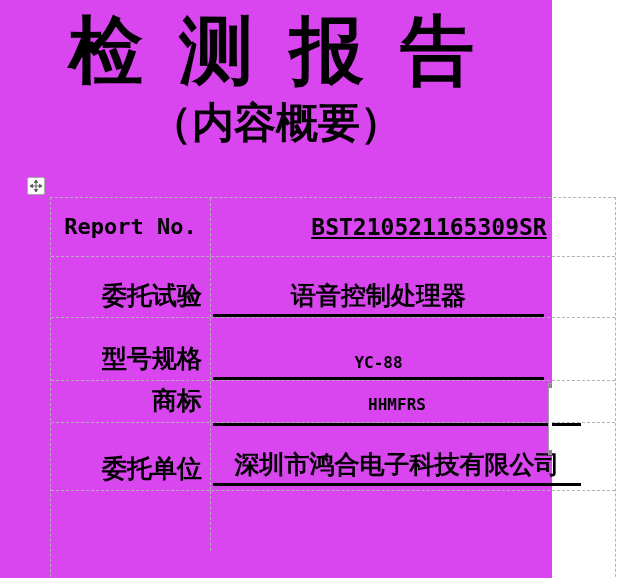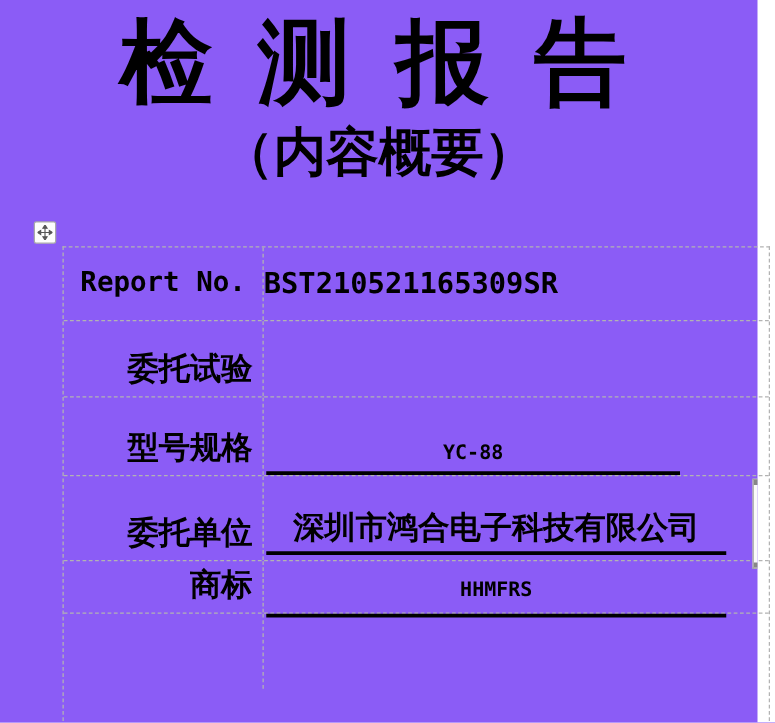--- a/index.html
+++ b/index.html
@@ -1,18 +1,18 @@
 <!DOCTYPE html>
 <html style="--text: #000000; --underline: #000000; --gridline: #b3b3b3; --handle-border: #aaaaaa; --handle-arrow: #555555;"><head>
 <meta charset="utf-8">
 <style>
   * { box-sizing: border-box; margin: 0; padding: 0; }
   html, body { width: 620px; height: 578px; overflow: hidden; }
   body { background: #fff; font-family: "Liberation Serif", serif; color: var(--text, #000); }
-  .page { position: relative; width: 606px; height: 578px; background: #8b5cf6; }
+  .page { position: relative; width: 552px; height: 578px; background: #d946ef; }
 
   .doc-title {
     position: absolute; top: 8px; left: 0; width: 100%;
     text-align: center; font-size: 74px; font-weight: bold;
     letter-spacing: 9px; line-height: 86px; white-space: nowrap;
   }
   .doc-subtitle {
     position: absolute; top: 98px; left: 0; width: 100%;
     text-align: center; font-size: 42px; font-weight: bold; line-height: 50px;
   }
@@ -23,42 +23,42 @@
     display: flex; align-items: center; justify-content: center;
     border-radius: 2px; cursor: move;
   }
   .move-handle svg { display: block; }
 
   .tbl {
     position: absolute; left: 50px; top: 197px; width: 566px; height: 420px;
     border: 1px dashed var(--gridline, #b3b3b3); border-bottom: none;
   }
   .row { display: flex; border-bottom: 1px dashed var(--gridline, #b3b3b3); }
-  .row.r1 { height: 59px; }
+  .row.r1 { height: 59px; gap: 32px; }
   .row.r2 { height: 61px; }
   .row.r3 { height: 63px; }
   .row.r4 { height: 60px; }
   .row.r5 { height: 68px; }
   .row.r6 { height: 42px; }
   .row.r7 { height: 60px; border-bottom: none; }
 
   .cell-l {
     width: 160px; border-right: 1px dashed var(--gridline, #b3b3b3);
     display: flex; align-items: flex-end; justify-content: flex-end;
     padding: 0 8px 8px 0; font-size: 25px; font-weight: bold; line-height: 1.1;
     white-space: nowrap;
   }
   .r1 .cell-l {
     align-items: center; justify-content: center; padding: 0;
     font-family: "DejaVu Sans Mono", monospace; font-size: 22px;
   }
   .cell-r {
     flex: 1; display: flex; align-items: flex-end; padding-left: 2px;
   }
-  .r1 .cell-r { align-items: center; justify-content: flex-start; padding-left: 0; }
+  .r1 .cell-r { align-items: center; justify-content: center; padding-left: 0; text-decoration: underline; }
 
   .val { font-weight: bold; white-space: nowrap; }
   .val.mono { font-family: "DejaVu Sans Mono", monospace; font-size: 16px; }
   .val.cjk { font-size: 25px; }
   .r1 .val.mono { font-size: 23px; }
 
   .field {
     border-bottom: 3px solid var(--underline, #000);
     text-align: center; padding-bottom: 5px; line-height: 1.1;
   }
@@ -101,46 +101,51 @@
 
     <div class="row r1">
       <div class="cell-l">Report No.</div>
       <div class="cell-r">
         <span class="val mono">BST210521165309SR</span>
       </div>
     </div>
 
     <div class="row r2">
       <div class="cell-l">委托试验</div>
+      <div class="cell-r">
+        <div class="field w330">
+          <span class="val cjk">语音控制处理器</span>
+        </div>
+      </div>
     </div>
 
     <div class="row r3">
       <div class="cell-l">型号规格</div>
       <div class="cell-r">
         <div class="field w330">
           <span class="val mono">YC-88</span>
         </div>
       </div>
     </div>
 
 
+    <div class="row r6">
+      <div class="cell-l">商标</div>
+      <div class="cell-r">
+        <div class="field w368">
+          <span class="val mono">HHMFRS</span>
+        </div>
+      </div>
+    </div>
+
     <div class="row r5">
       <div class="cell-l">委托单位</div>
       <div class="cell-r">
         <div class="field w368">
           <span class="val cjk">深圳市鸿合电子科技有限公司</span>
-        </div>
-      </div>
-    </div>
-
-    <div class="row r6">
-      <div class="cell-l">商标</div>
-      <div class="cell-r">
-        <div class="field w368">
-          <span class="val mono">HHMFRS</span>
         </div>
       </div>
     </div>
 
     <div class="row r7">
       <div class="cell-l"></div>
       <div class="cell-r"></div>
     </div>
 
   </div>

